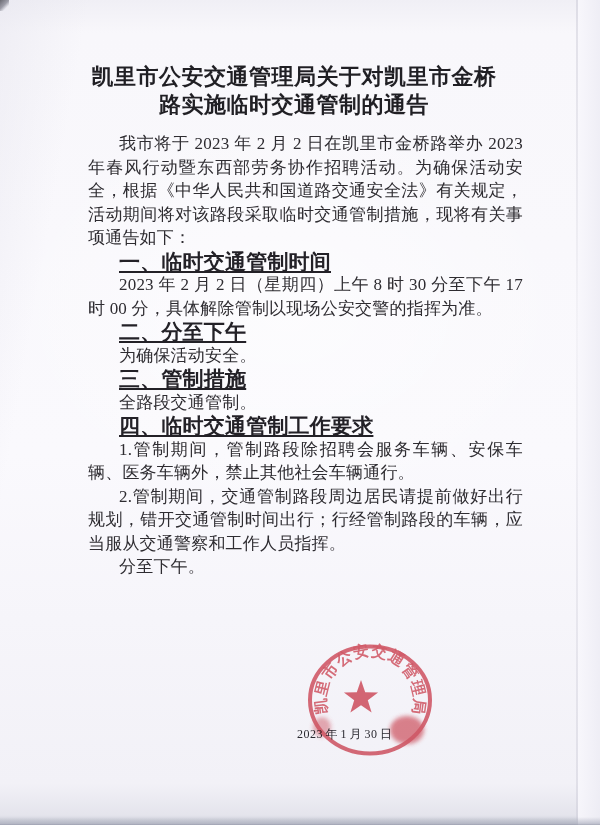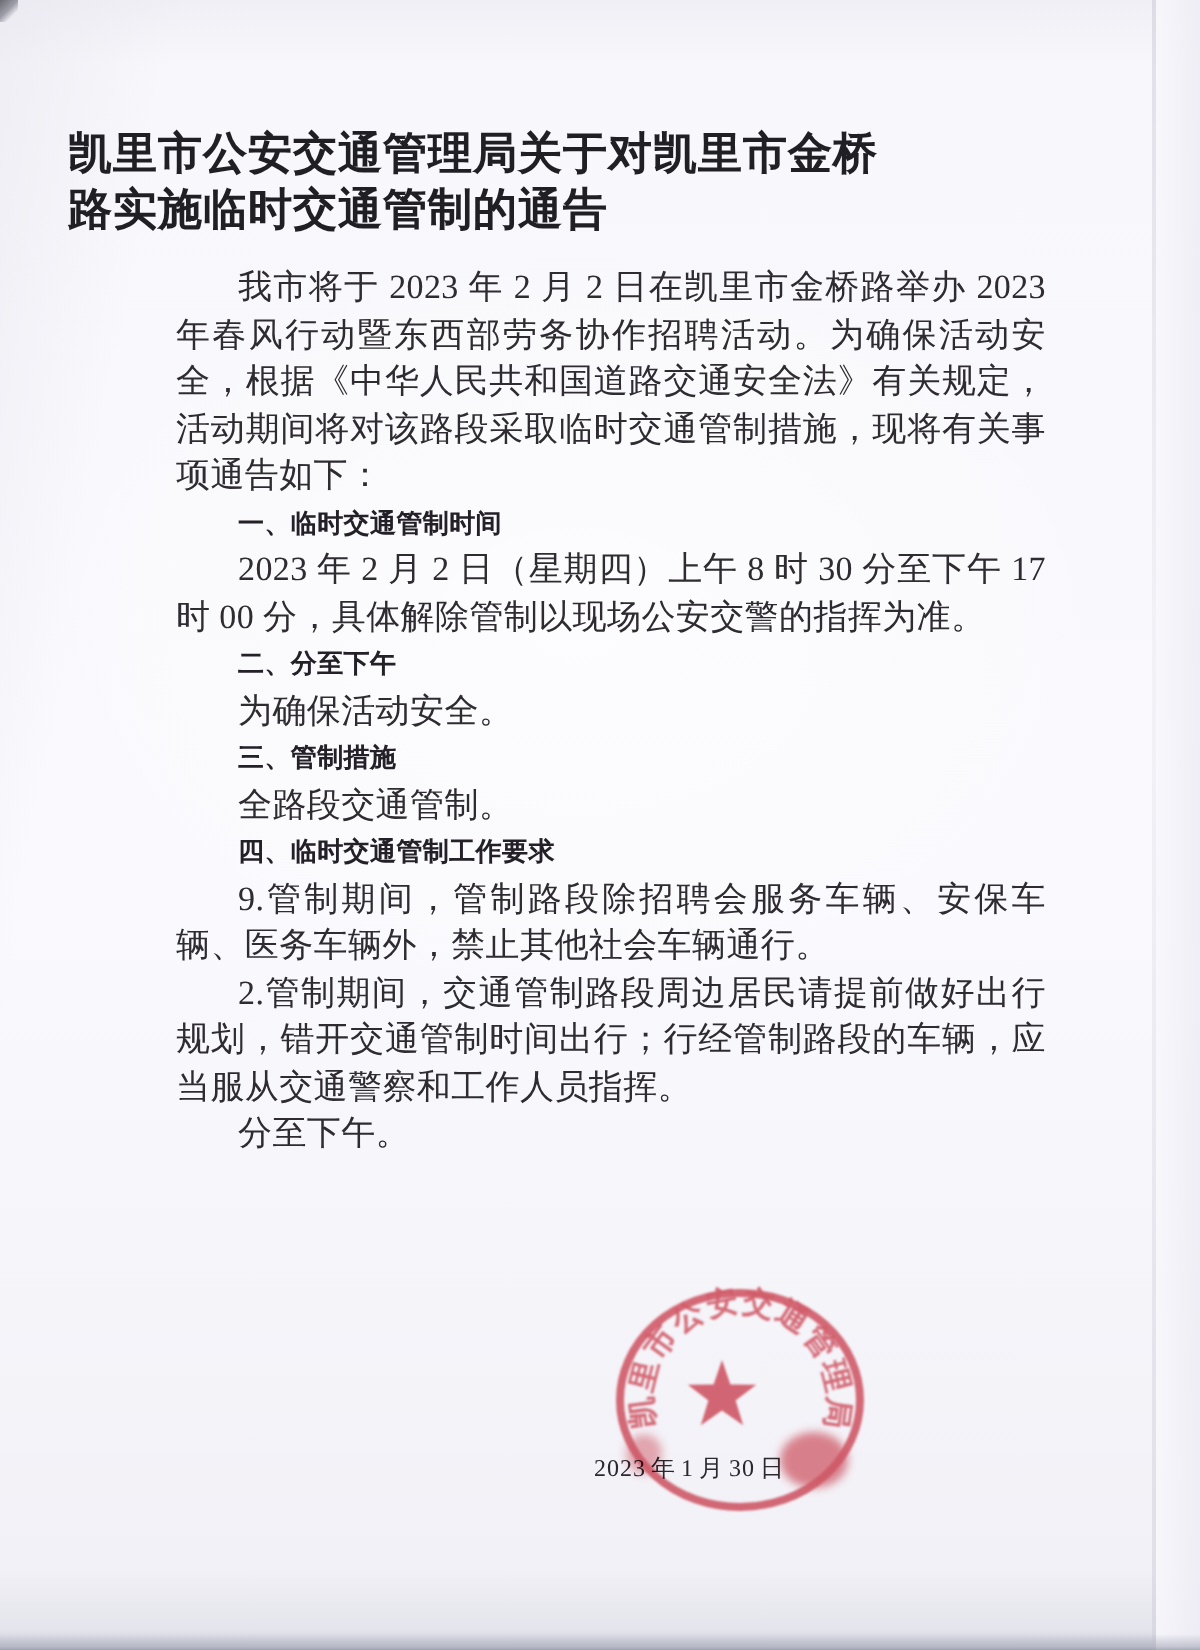--- a/index.html
+++ b/index.html
@@ -38,21 +38,21 @@
     background: linear-gradient(90deg, rgba(248,247,252,.9), rgba(238,237,245,.9));
   }
   .bottom-shadow {
     position: absolute; left: 0; bottom: 0;
     width: 600px; height: 8px;
     background: linear-gradient(180deg, rgba(190,192,204,0), rgba(172,175,190,.65) 80%, rgba(148,152,168,.8));
   }
   
   .doc-title {
     position: absolute; left: 34px; top: 63px; width: 520px;
-    text-align: left;
+    text-align: center;
     font-family: "Liberation Sans", "DejaVu Sans", sans-serif;
     font-weight: 700;
     font-size: 22px;
     line-height: 28px;
     color: #201f24;
     letter-spacing: 0.5px;
   }
   .doc-body {
     position: absolute; left: 88px; top: 132px; width: 435px;
     font-size: 17px;
@@ -60,21 +60,22 @@
     text-align: justify;
     letter-spacing: 0.2px;
   }
   .doc-body p { margin: 0; text-indent: 31px; }
   .sec-heading {
     margin: 0;
     text-indent: 31px;
     font-family: "Liberation Sans", "DejaVu Sans", sans-serif;
     font-weight: 700;
     color: #232127;
-    font-size: 13px;
+    font-size: 21px;
+    text-decoration: underline;
   }
   .doc-date {
     position: absolute; left: 297px; top: 726px;
     font-size: 12px;
     letter-spacing: 0.5px;
     color: #2a2930;
     word-spacing: -1px;
   }
   .seal {
     position: absolute; left: 295px; top: 625px;
@@ -99,21 +100,21 @@
 
   <div class="doc-body">
     <p>我市将于 2023 年 2 月 2 日在凯里市金桥路举办 2023 年春风行动暨东西部劳务协作招聘活动。为确保活动安全，根据《中华人民共和国道路交通安全法》有关规定，活动期间将对该路段采取临时交通管制措施，现将有关事项通告如下：</p>
     <p class="sec-heading">一、临时交通管制时间</p>
     <p>2023 年 2 月 2 日（星期四）上午 8 时 30 分至下午 17 时 00 分，具体解除管制以现场公安交警的指挥为准。</p>
     <p class="sec-heading">二、分至下午</p>
     <p>为确保活动安全。</p>
     <p class="sec-heading">三、管制措施</p>
     <p>全路段交通管制。</p>
     <p class="sec-heading">四、临时交通管制工作要求</p>
-    <p>9.管制期间，管制路段除招聘会服务车辆、安保车辆、医务车辆外，禁止其他社会车辆通行。</p>
+    <p>1.管制期间，管制路段除招聘会服务车辆、安保车辆、医务车辆外，禁止其他社会车辆通行。</p>
     <p>2.管制期间，交通管制路段周边居民请提前做好出行规划，错开交通管制时间出行；行经管制路段的车辆，应当服从交通警察和工作人员指挥。</p>
     <p>分至下午。</p>
   </div>
 
   <div class="doc-date">2023 年 1 月 30 日</div>
 
   <svg class="seal" viewBox="0 0 150 150" xmlns="http://www.w3.org/2000/svg">
     <defs>
       <filter id="sealblur" x="-20%" y="-20%" width="140%" height="140%">
         <feGaussianBlur stdDeviation="0.45"></feGaussianBlur>

